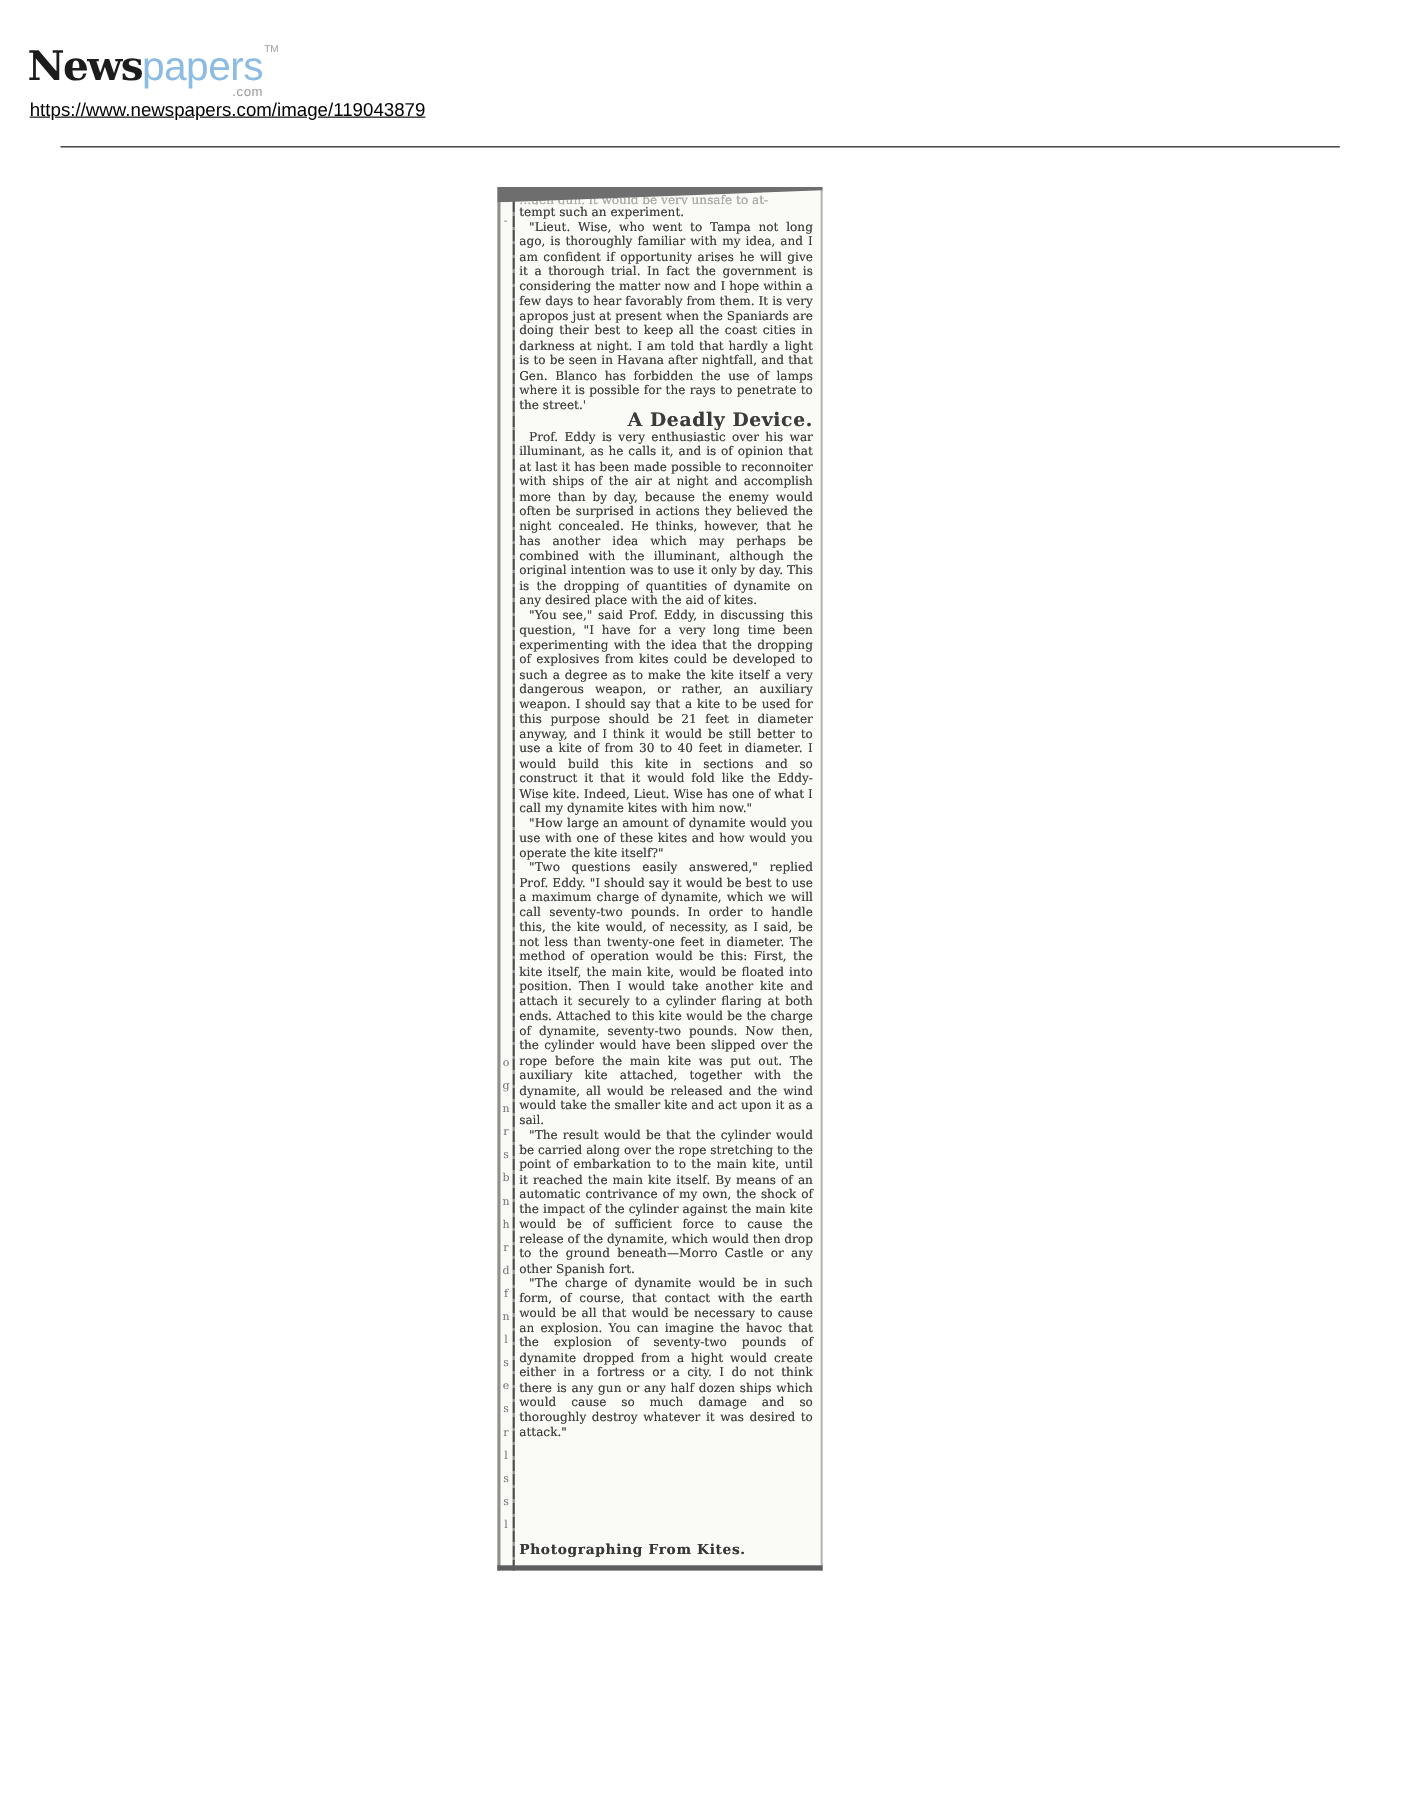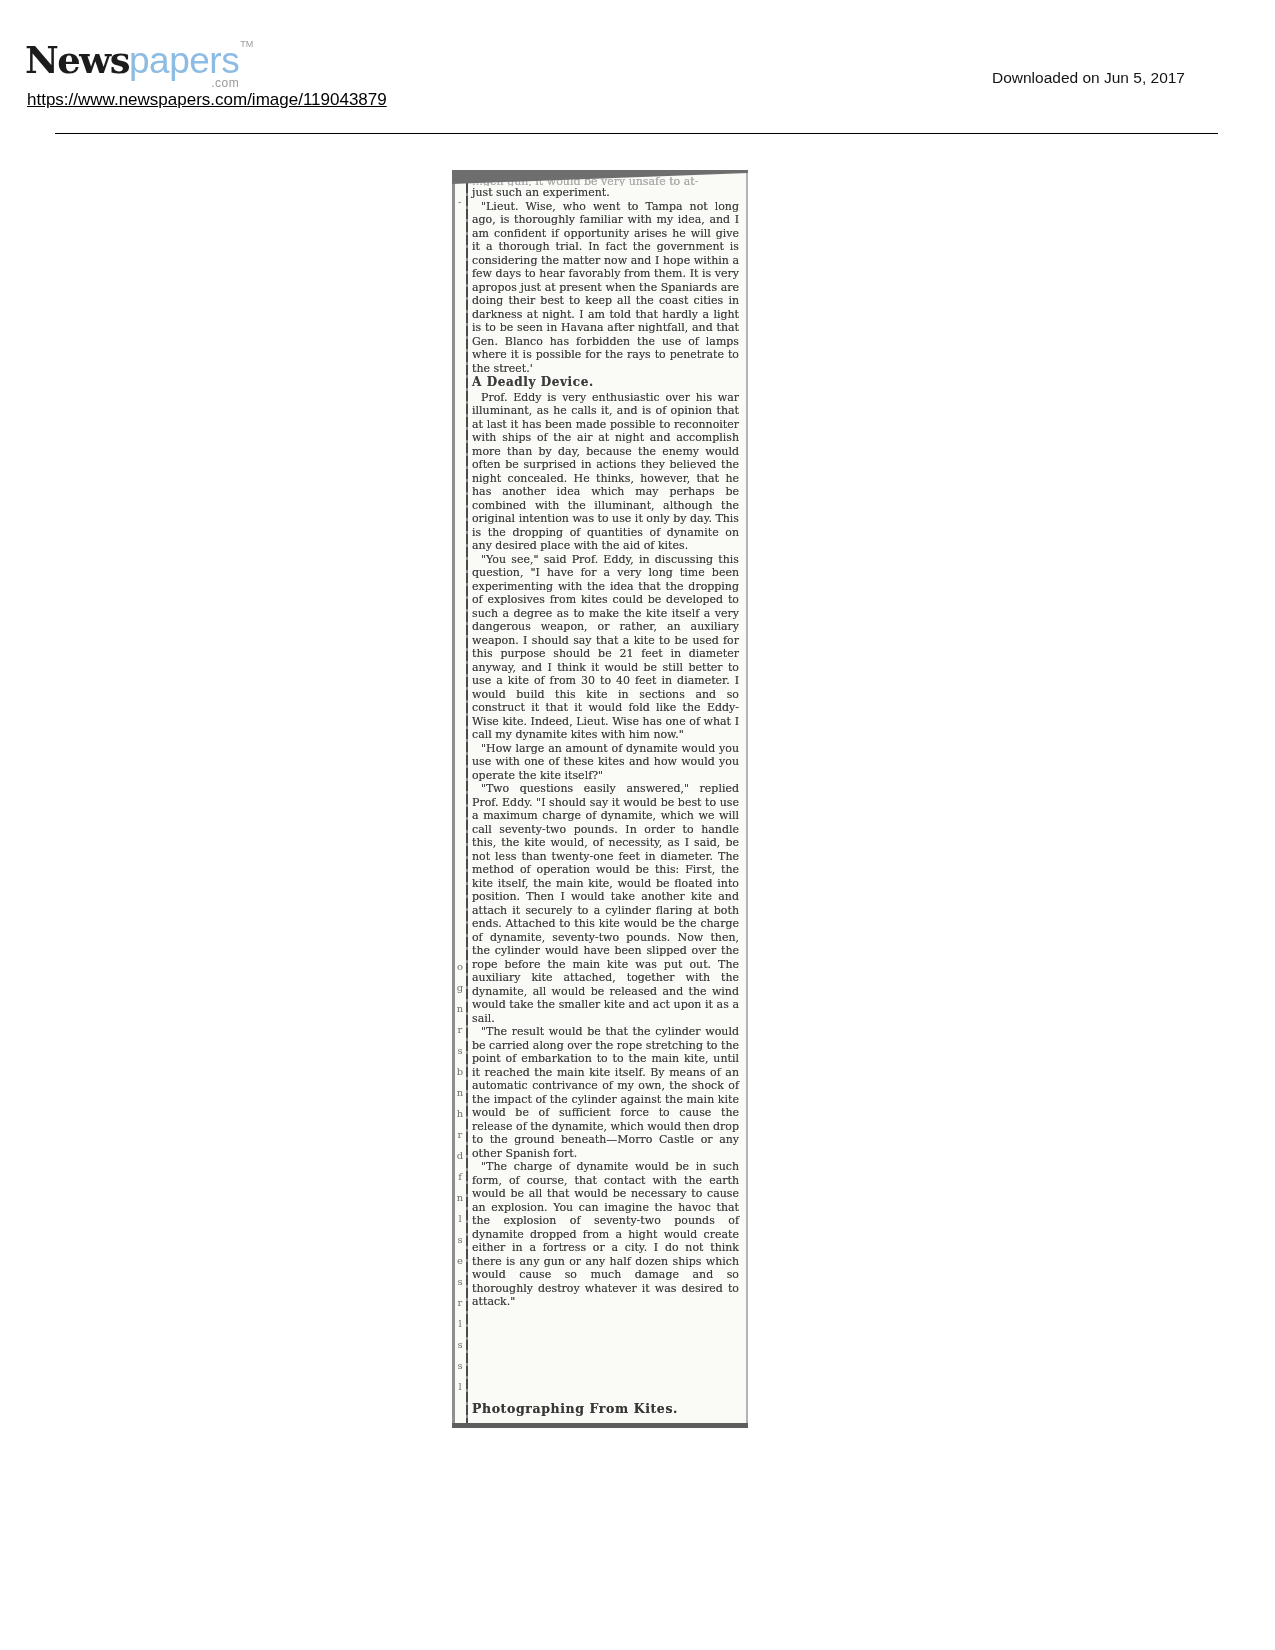--- a/index.html
+++ b/index.html
@@ -37,21 +37,21 @@
           color:#6f6f6f;text-align:center;}
   .gutter-top-mark{position:absolute;left:6px;top:26px;font-size:10px;color:#777;z-index:2;}
 
   .article{position:absolute;left:20px;top:5px;width:267px;z-index:1;
            font-family:"DejaVu Serif",serif;font-size:11px;line-height:13.5px;
            color:#3c3c3c;text-align:justify;
            text-shadow:0 0 .5px rgba(60,60,60,.6);}
   .article .fragment{color:#9b9b9b;opacity:.8;overflow:hidden;height:11px;}
   .article .para{text-indent:9px;}
   .article .para-cont{text-indent:0;}
-  .article .heading{text-align:left;text-indent:0;font-weight:700;font-size:12px;
+  .article .heading{text-align:right;text-indent:0;font-weight:700;font-size:17px;
                     letter-spacing:.6px;padding:1px 0;}
   .bottom-heading{position:absolute;left:20px;bottom:12px;width:267px;z-index:1;
                   font-family:"DejaVu Serif",serif;font-weight:700;font-size:12.5px;
                   letter-spacing:.6px;color:#383838;
                   text-shadow:0 0 .5px rgba(60,60,60,.6);}
 
   
   .copyright{position:absolute;left:27px;top:1586px;font-size:15.5px;color:#141414;}
   .powered{position:absolute;right:88px;top:1562px;white-space:nowrap;}
   .powered .n1{font-family:"DejaVu Serif",serif;font-weight:700;font-size:27px;color:#1c1c1c;letter-spacing:-1px;}
@@ -67,21 +67,20 @@
 <div class="page">
 
   <div class="logo">
     <span class="n1">News</span><span class="n2">papers</span><span class="tm">TM</span>
     <span class="com">.com</span>
   </div>
 
   <div class="url-line">https://www.newspapers.com/image/119043879</div>
 
   <div class="src-block">
-    <div class="src-line2">Downloaded on Jun 5, 2017</div>
   </div>
 
   <div class="rule rule-top"></div>
 
   <div class="clip">
     <div class="clip-edge-top"></div>
     <div class="clip-edge-left"></div>
     <div class="clip-edge-right"></div>
     <div class="clip-edge-bottom"></div>
     <div class="col-rule"></div>
@@ -105,21 +104,21 @@
         <div>s</div>
         <div>r</div>
         <div>l</div>
         <div>s</div>
         <div>s</div>
         <div>l</div>
       </div>
 
     <div class="article" id="article-col">
         <div class="fragment">…gen gun, it would be very unsafe to at-</div>
-        <div class="para-cont">just such an experiment.</div>
+        <div class="para-cont">tempt such an experiment.</div>
         <div class="para">"Lieut. Wise, who went to Tampa not long ago, is thoroughly familiar with my idea, and I am confident if opportunity arises he will give it a thorough trial. In fact the government is considering the matter now and I hope within a few days to hear favorably from them. It is very apropos just at present when the Spaniards are doing their best to keep all the coast cities in darkness at night. I am told that hardly a light is to be seen in Havana after nightfall, and that Gen. Blanco has forbidden the use of lamps where it is possible for the rays to penetrate to the street.'</div>
         <div class="heading">A Deadly Device.</div>
         <div class="para">Prof. Eddy is very enthusiastic over his war illuminant, as he calls it, and is of opinion that at last it has been made possible to reconnoiter with ships of the air at night and accomplish more than by day, because the enemy would often be surprised in actions they believed the night concealed. He thinks, however, that he has another idea which may perhaps be combined with the illuminant, although the original intention was to use it only by day. This is the dropping of quantities of dynamite on any desired place with the aid of kites.</div>
         <div class="para">"You see," said Prof. Eddy, in discussing this question, "I have for a very long time been experimenting with the idea that the dropping of explosives from kites could be developed to such a degree as to make the kite itself a very dangerous weapon, or rather, an auxiliary weapon. I should say that a kite to be used for this purpose should be 21 feet in diameter anyway, and I think it would be still better to use a kite of from 30 to 40 feet in diameter. I would build this kite in sections and so construct it that it would fold like the Eddy-Wise kite. Indeed, Lieut. Wise has one of what I call my dynamite kites with him now."</div>
         <div class="para">"How large an amount of dynamite would you use with one of these kites and how would you operate the kite itself?"</div>
         <div class="para">"Two questions easily answered," replied Prof. Eddy. "I should say it would be best to use a maximum charge of dynamite, which we will call seventy-two pounds. In order to handle this, the kite would, of necessity, as I said, be not less than twenty-one feet in diameter. The method of operation would be this: First, the kite itself, the main kite, would be floated into position. Then I would take another kite and attach it securely to a cylinder flaring at both ends. Attached to this kite would be the charge of dynamite, seventy-two pounds. Now then, the cylinder would have been slipped over the rope before the main kite was put out. The auxiliary kite attached, together with the dynamite, all would be released and the wind would take the smaller kite and act upon it as a sail.</div>
         <div class="para">"The result would be that the cylinder would be carried along over the rope stretching to the point of embarkation to to the main kite, until it reached the main kite itself. By means of an automatic contrivance of my own, the shock of the impact of the cylinder against the main kite would be of sufficient force to cause the release of the dynamite, which would then drop to the ground beneath—Morro Castle or any other Spanish fort.</div>
         <div class="para">"The charge of dynamite would be in such form, of course, that contact with the earth would be all that would be necessary to cause an explosion. You can imagine the havoc that the explosion of seventy-two pounds of dynamite dropped from a hight would create either in a fortress or a city. I do not think there is any gun or any half dozen ships which would cause so much damage and so thoroughly destroy whatever it was desired to attack."</div>
       </div>
 

